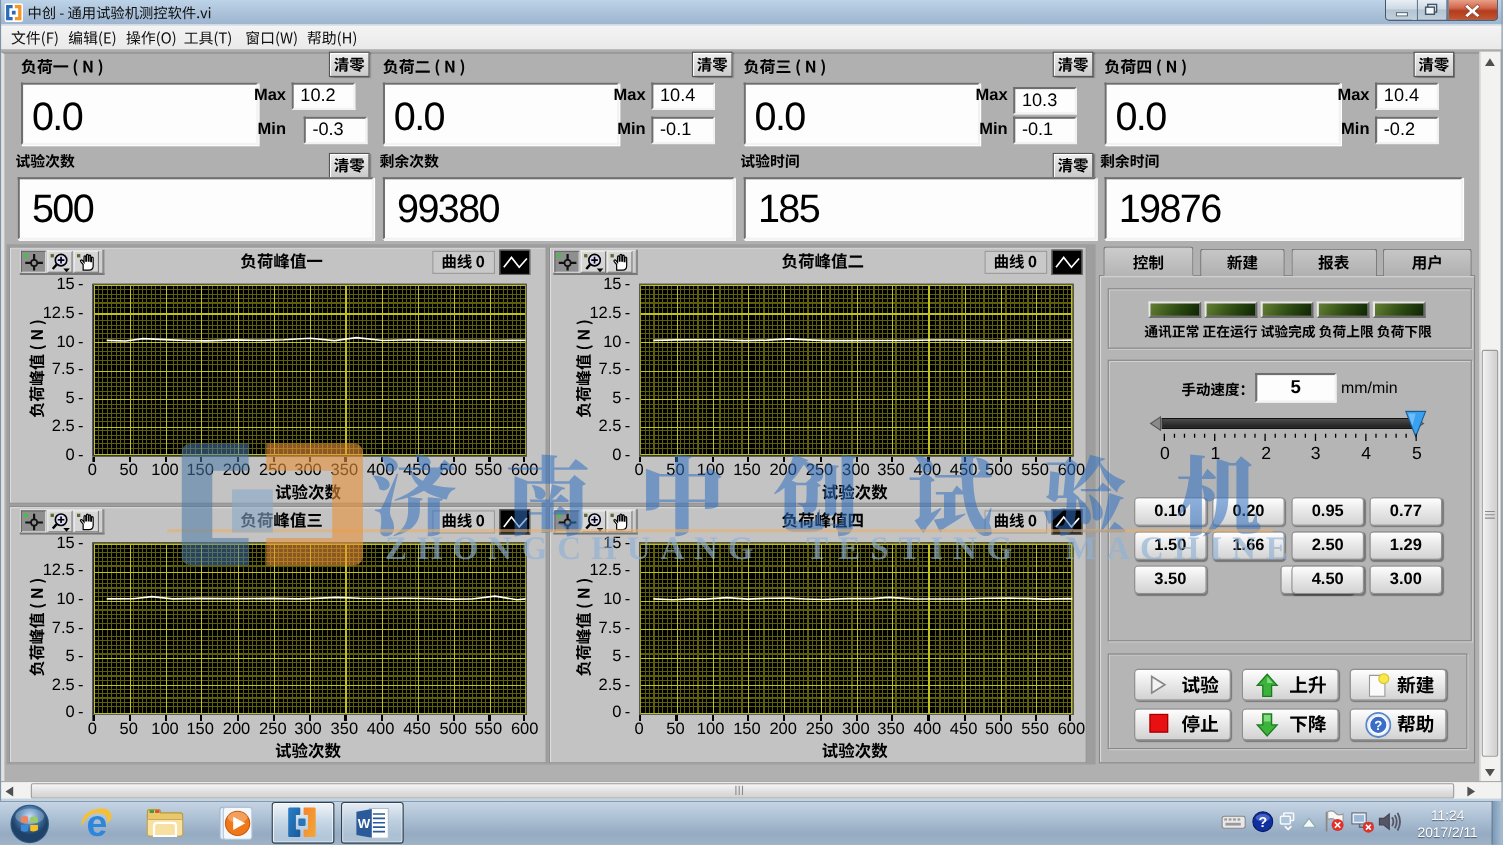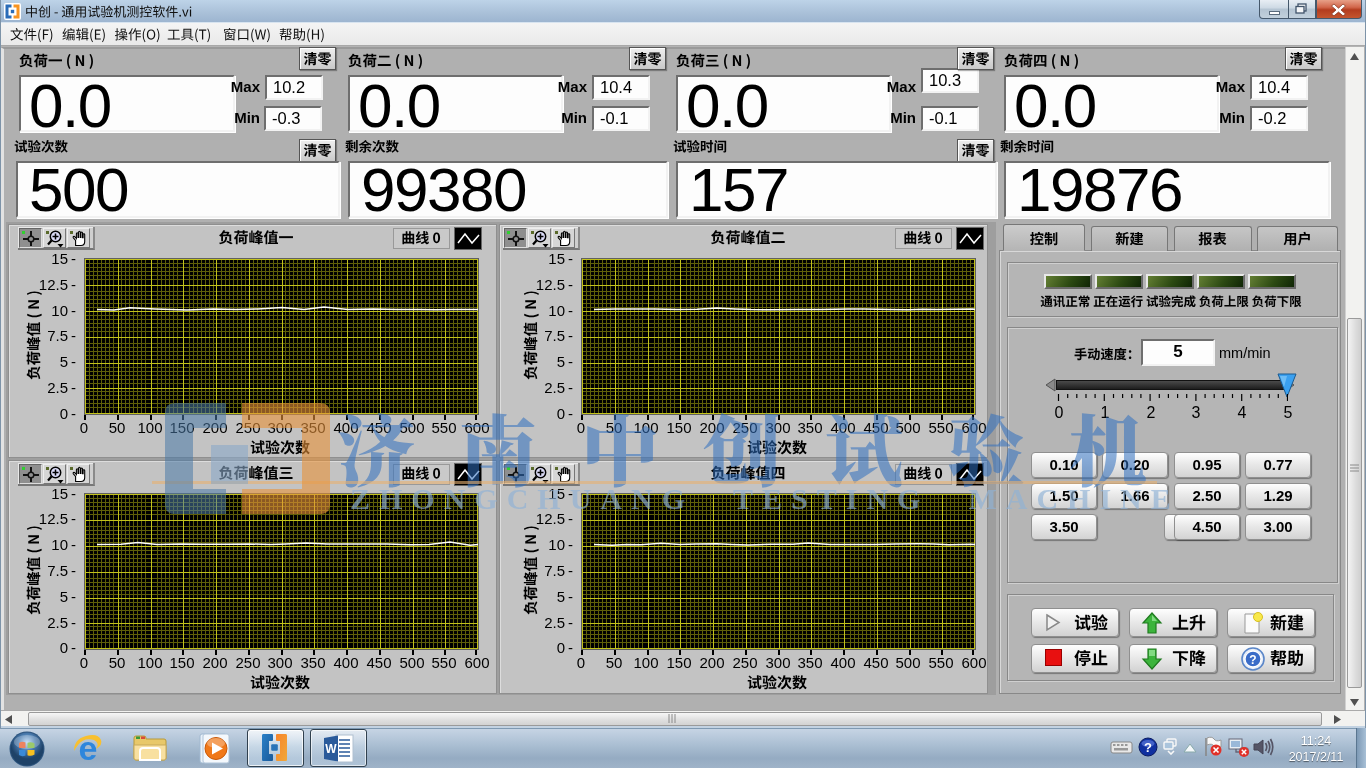--- a/index.html
+++ b/index.html
@@ -1,19 +1,19 @@
 <!DOCTYPE html>
 <html><head><meta charset="utf-8"><style>
 
 *{margin:0;padding:0;box-sizing:border-box}
 body{width:1366px;height:768px;overflow:hidden;position:relative;font-family:"Liberation Sans",sans-serif;background:#b3b3b3}
 .abs{position:absolute}
 .tl{position:absolute;font-size:15px;font-weight:normal;color:#000;font-family:"Liberation Sans",sans-serif;z-index:5;line-height:15px}
 .whitebox{position:absolute;background:#fdfdfd;border:2px solid;border-color:#6e6e6e #f2f2f2 #f2f2f2 #6e6e6e;box-shadow:1px 1px 0 #fff}
-.qv{position:absolute;font-size:62px;color:#000;letter-spacing:-1.5px;line-height:46px}
+.qv{position:absolute;font-size:36px;color:#000;letter-spacing:-1.5px;line-height:46px}
 .clr{position:absolute;width:37px;height:23px;background:linear-gradient(#efefef,#c9c9c9);border:1px solid #555;box-shadow:inset 1px 1px 0 #fff,1px 1px 1px rgba(0,0,0,.3)}
 .tbb{position:absolute;top:1px;width:23px;height:20px;background:#d6d6d6;border:1px solid;border-color:#eee #777 #777 #eee}
 .pbtn{position:absolute;width:66px;height:26px;border-radius:4px;background:linear-gradient(#fefefe,#e9e9e9 45%,#d3d3d3);border:1px solid #8f8f8f;box-shadow:1px 1px 1px rgba(0,0,0,.35);text-align:center;font-size:15px;font-weight:bold;line-height:24px}
 .abtn{position:absolute;width:88px;height:29px;border-radius:4px;background:linear-gradient(#fefefe,#eaeaea 45%,#d2d2d2);border:1px solid #8f8f8f;box-shadow:1px 1px 1px rgba(0,0,0,.35)}
 .maxmin{position:absolute;font-size:15px;font-weight:bold;color:#000}
 .mmbox{position:absolute;width:58px;height:25px;background:#fdfdfd;border:2px solid;border-color:#6e6e6e #f2f2f2 #f2f2f2 #6e6e6e;font-size:16.5px;padding:1px 0 0 6px;color:#000}
 .tab{position:absolute;height:26px;background:linear-gradient(#c6c6c6,#b0b0b0);border:1px solid #777;border-bottom:none;border-radius:3px 3px 0 0}
 
 </style></head><body>
 <div class="abs" style="left:0;top:0;width:1366px;height:22px;background:linear-gradient(#bdd3e8,#a9c0d8 60%,#9db5d0)"></div>
@@ -48,45 +48,45 @@
 <div class="qv" style="left:29px;top:83px">0.0</div>
 <div class="whitebox" style="left:348px;top:75px;width:215px;height:57px"></div>
 <div class="qv" style="left:358px;top:83px">0.0</div>
 <div class="whitebox" style="left:676px;top:75px;width:215px;height:57px"></div>
 <div class="qv" style="left:686px;top:83px">0.0</div>
 <div class="whitebox" style="left:1004px;top:75px;width:215px;height:57px"></div>
 <div class="qv" style="left:1014px;top:83px">0.0</div>
 <div class="maxmin" style="left:220px;top:78px;width:40px;text-align:right">Max</div>
 <div class="maxmin" style="left:220px;top:109px;width:40px;text-align:right">Min</div>
 <div class="mmbox" style="left:265px;top:74.5px">10.2</div>
-<div class="mmbox" style="left:264px;top:105.5px">-0.3</div>
+<div class="mmbox" style="left:276px;top:105.5px">-0.3</div>
 <div class="maxmin" style="left:547px;top:78px;width:40px;text-align:right">Max</div>
 <div class="maxmin" style="left:547px;top:109px;width:40px;text-align:right">Min</div>
 <div class="mmbox" style="left:592px;top:74.5px">10.4</div>
 <div class="mmbox" style="left:592px;top:105.5px">-0.1</div>
 <div class="maxmin" style="left:876px;top:78px;width:40px;text-align:right">Max</div>
 <div class="maxmin" style="left:876px;top:109px;width:40px;text-align:right">Min</div>
-<div class="mmbox" style="left:921px;top:68px">10.3</div>
+<div class="mmbox" style="left:921px;top:79px">10.3</div>
 <div class="mmbox" style="left:921px;top:105.5px">-0.1</div>
 <div class="maxmin" style="left:1205px;top:78px;width:40px;text-align:right">Max</div>
 <div class="maxmin" style="left:1205px;top:109px;width:40px;text-align:right">Min</div>
 <div class="mmbox" style="left:1250px;top:74.5px">10.4</div>
 <div class="mmbox" style="left:1250px;top:105.5px">-0.2</div>
 <div class="clr" style="left:299px;top:47px"></div>
 <div class="clr" style="left:629px;top:47px"></div>
 <div class="clr" style="left:957px;top:47px"></div>
 <div class="clr" style="left:1285px;top:47px"></div>
 <div class="clr" style="left:299px;top:139px"></div>
 <div class="clr" style="left:957px;top:139px"></div>
 <div class="whitebox" style="left:16px;top:161px;width:324px;height:57px"></div>
 <div class="qv" style="left:29px;top:167px">500</div>
 <div class="whitebox" style="left:348px;top:161px;width:320px;height:57px"></div>
 <div class="qv" style="left:361px;top:167px">99380</div>
 <div class="whitebox" style="left:676px;top:161px;width:321px;height:57px"></div>
-<div class="qv" style="left:689px;top:167px">157</div>
+<div class="qv" style="left:689px;top:167px">185</div>
 <div class="whitebox" style="left:1004px;top:161px;width:326px;height:57px"></div>
 <div class="qv" style="left:1017px;top:167px">19876</div>
 <div style="position:absolute;left:84px;top:258px;width:395px;height:157px;background:#000;border:1px solid #606060">
     <svg width="393" height="155" style="position:absolute;left:0;top:0" shape-rendering="crispEdges">
       <path d="M4.5 0V155 M8.5 0V155 M12.5 0V155 M16.5 0V155 M20.5 0V155 M24.5 0V155 M28.5 0V155 M36.5 0V155 M40.5 0V155 M44.5 0V155 M48.5 0V155 M52.5 0V155 M56.5 0V155 M60.5 0V155 M72.5 0V155 M76.5 0V155 M80.5 0V155 M84.5 0V155 M88.5 0V155 M92.5 0V155 M104.5 0V155 M108.5 0V155 M112.5 0V155 M116.5 0V155 M120.5 0V155 M124.5 0V155 M128.5 0V155 M136.5 0V155 M140.5 0V155 M144.5 0V155 M148.5 0V155 M152.5 0V155 M156.5 0V155 M160.5 0V155 M168.5 0V155 M172.5 0V155 M176.5 0V155 M180.5 0V155 M184.5 0V155 M188.5 0V155 M192.5 0V155 M200.5 0V155 M204.5 0V155 M208.5 0V155 M212.5 0V155 M216.5 0V155 M220.5 0V155 M224.5 0V155 M232.5 0V155 M236.5 0V155 M240.5 0V155 M244.5 0V155 M248.5 0V155 M252.5 0V155 M256.5 0V155 M268.5 0V155 M272.5 0V155 M276.5 0V155 M280.5 0V155 M284.5 0V155 M288.5 0V155 M292.5 0V155 M300.5 0V155 M304.5 0V155 M308.5 0V155 M312.5 0V155 M316.5 0V155 M320.5 0V155 M324.5 0V155 M332.5 0V155 M336.5 0V155 M340.5 0V155 M344.5 0V155 M348.5 0V155 M352.5 0V155 M356.5 0V155 M364.5 0V155 M368.5 0V155 M372.5 0V155 M376.5 0V155 M380.5 0V155 M384.5 0V155 M388.5 0V155 M0 4.5H393 M0 8.5H393 M0 12.5H393 M0 16.5H393 M0 20.5H393 M0 32.5H393 M0 36.5H393 M0 40.5H393 M0 44.5H393 M0 48.5H393 M0 56.5H393 M0 60.5H393 M0 64.5H393 M0 68.5H393 M0 72.5H393 M0 84.5H393 M0 88.5H393 M0 92.5H393 M0 96.5H393 M0 100.5H393 M0 108.5H393 M0 112.5H393 M0 116.5H393 M0 120.5H393 M0 124.5H393 M0 132.5H393 M0 136.5H393 M0 140.5H393 M0 144.5H393 M0 148.5H393" stroke="#5f5f09" fill="none"></path>
       <path d="M0.5 0V155 M33.5 0V155 M66.5 0V155 M98.5 0V155 M131.5 0V155 M164.5 0V155 M197.5 0V155 M229.5 0V155 M262.5 0V155 M295.5 0V155 M328.5 0V155 M360.5 0V155 M392.5 0V155 M0 0.5H393 M0 26.5H393 M0 52.5H393 M0 78.5H393 M0 104.5H393 M0 129.5H393 M0 154.5H393" stroke="#c2c21c" fill="none"></path>
       <polyline points="12,50.4 29,51.0 45,48.8 70,50.0 86,50.5 102,50.9 128,50.0 151,50.4 173,49.9 197,48.5 219,50.6 239,47.9 263,50.5 288,49.9 312,50.4 334,50.6 351,50.7 366,50.5 386,50.4 393,50.4" fill="none" stroke="#fff" stroke-width="1.5" shape-rendering="auto"></polyline>
     </svg>
   </div>
 <div class="tl" style="left:22px;top:251px;width:54px;text-align:right">15 -</div>

